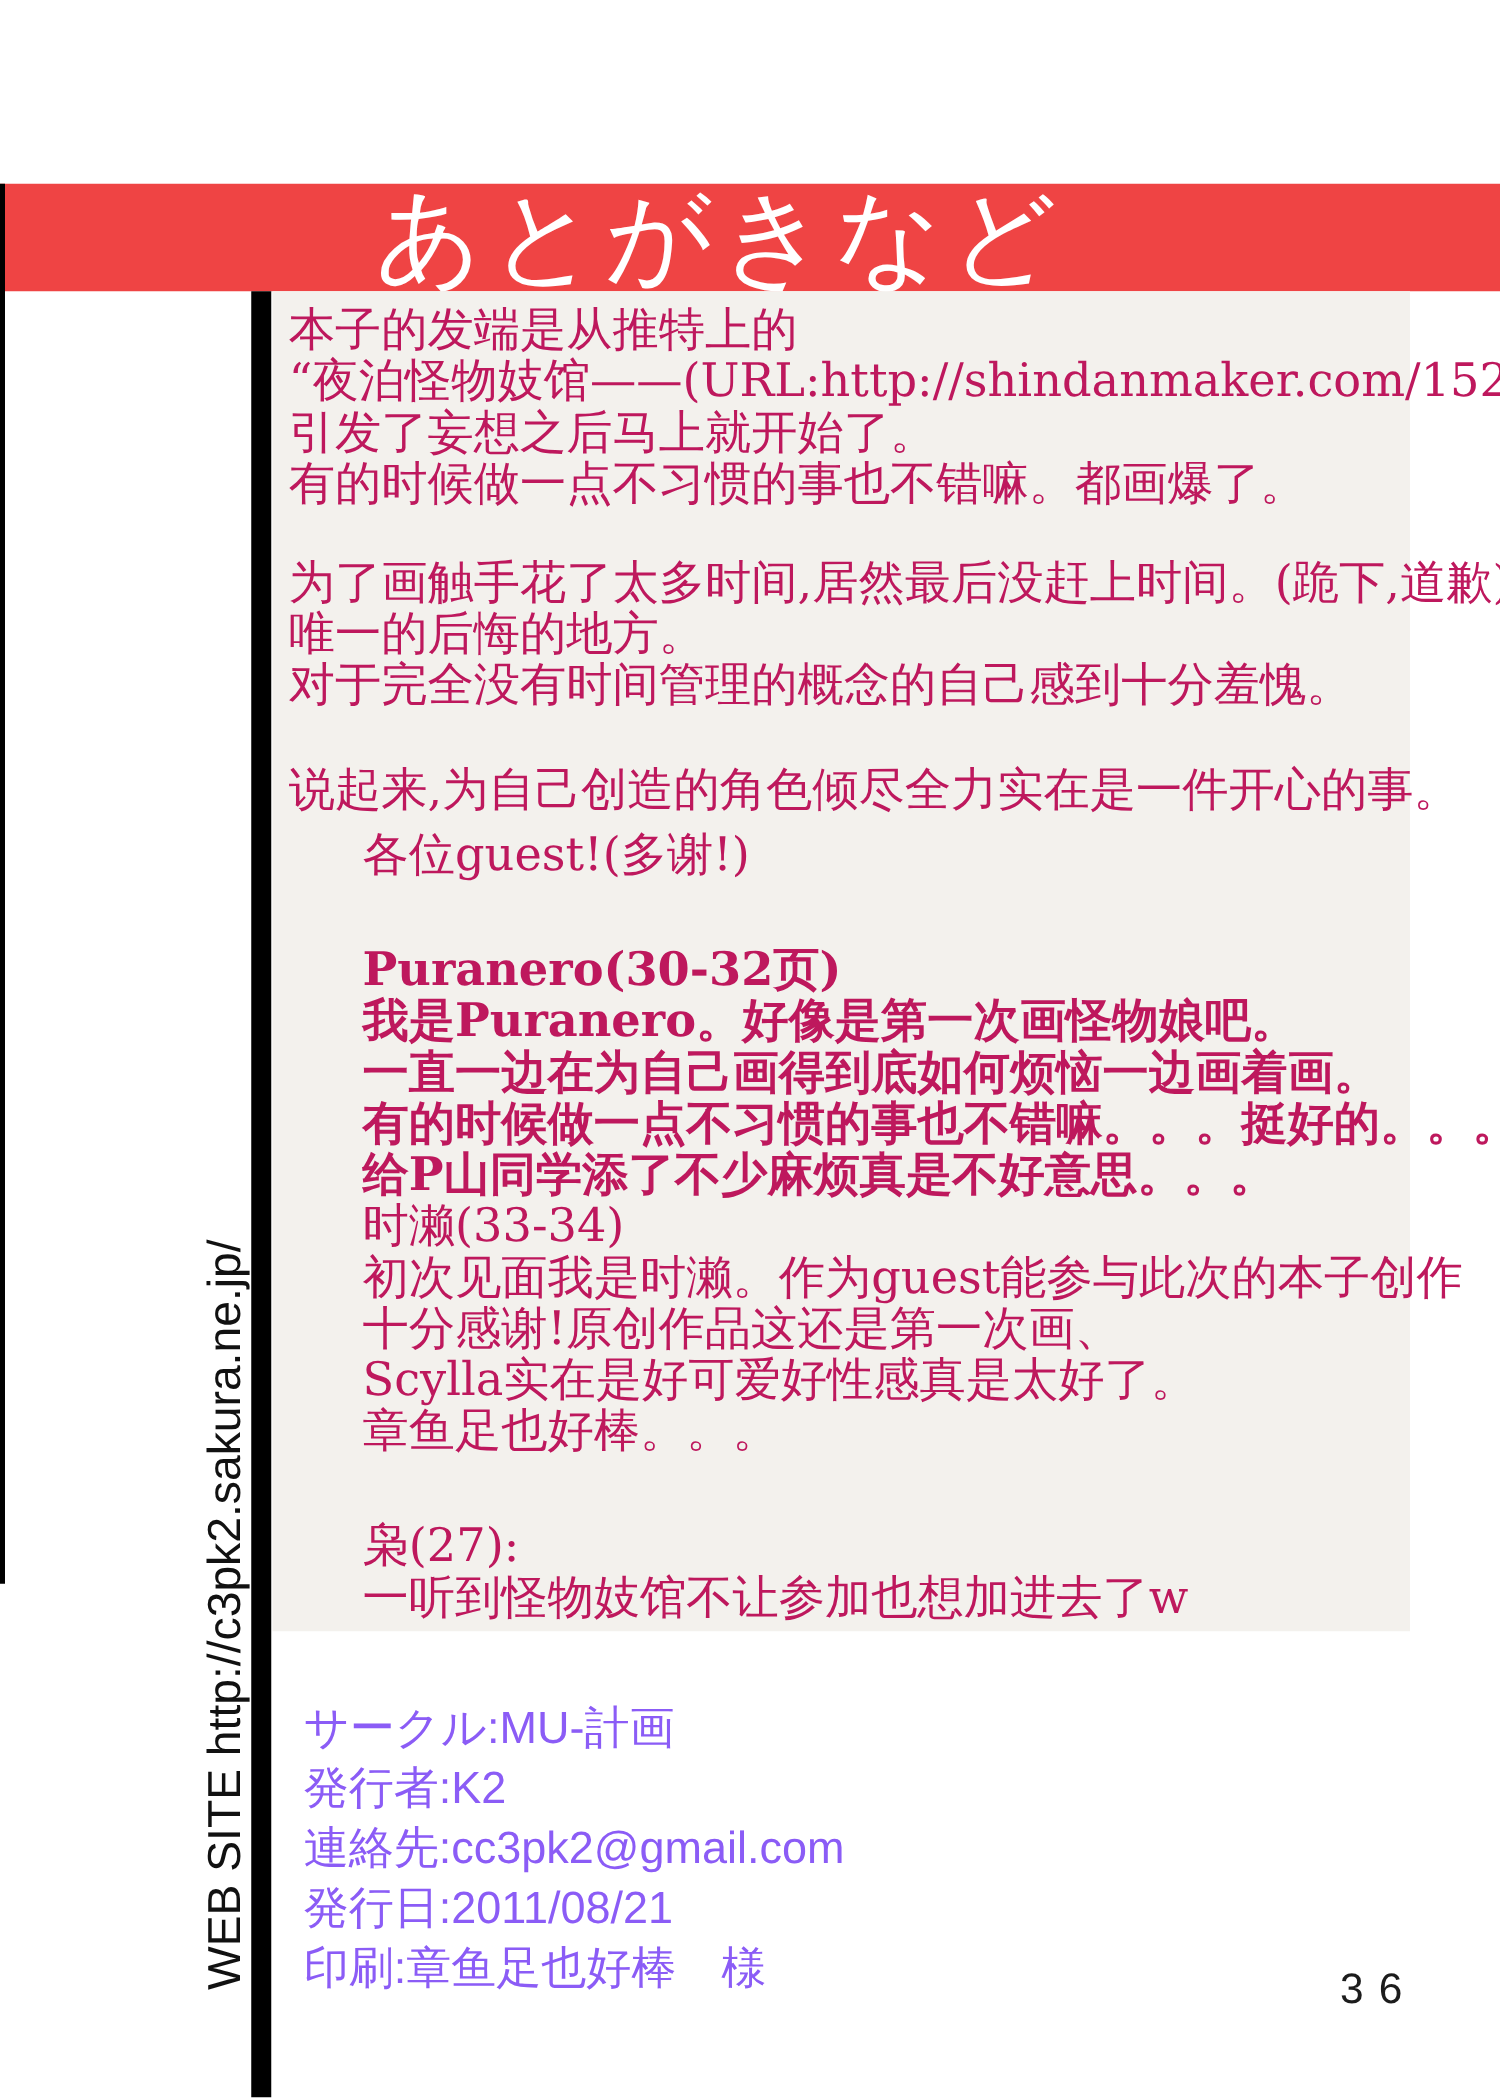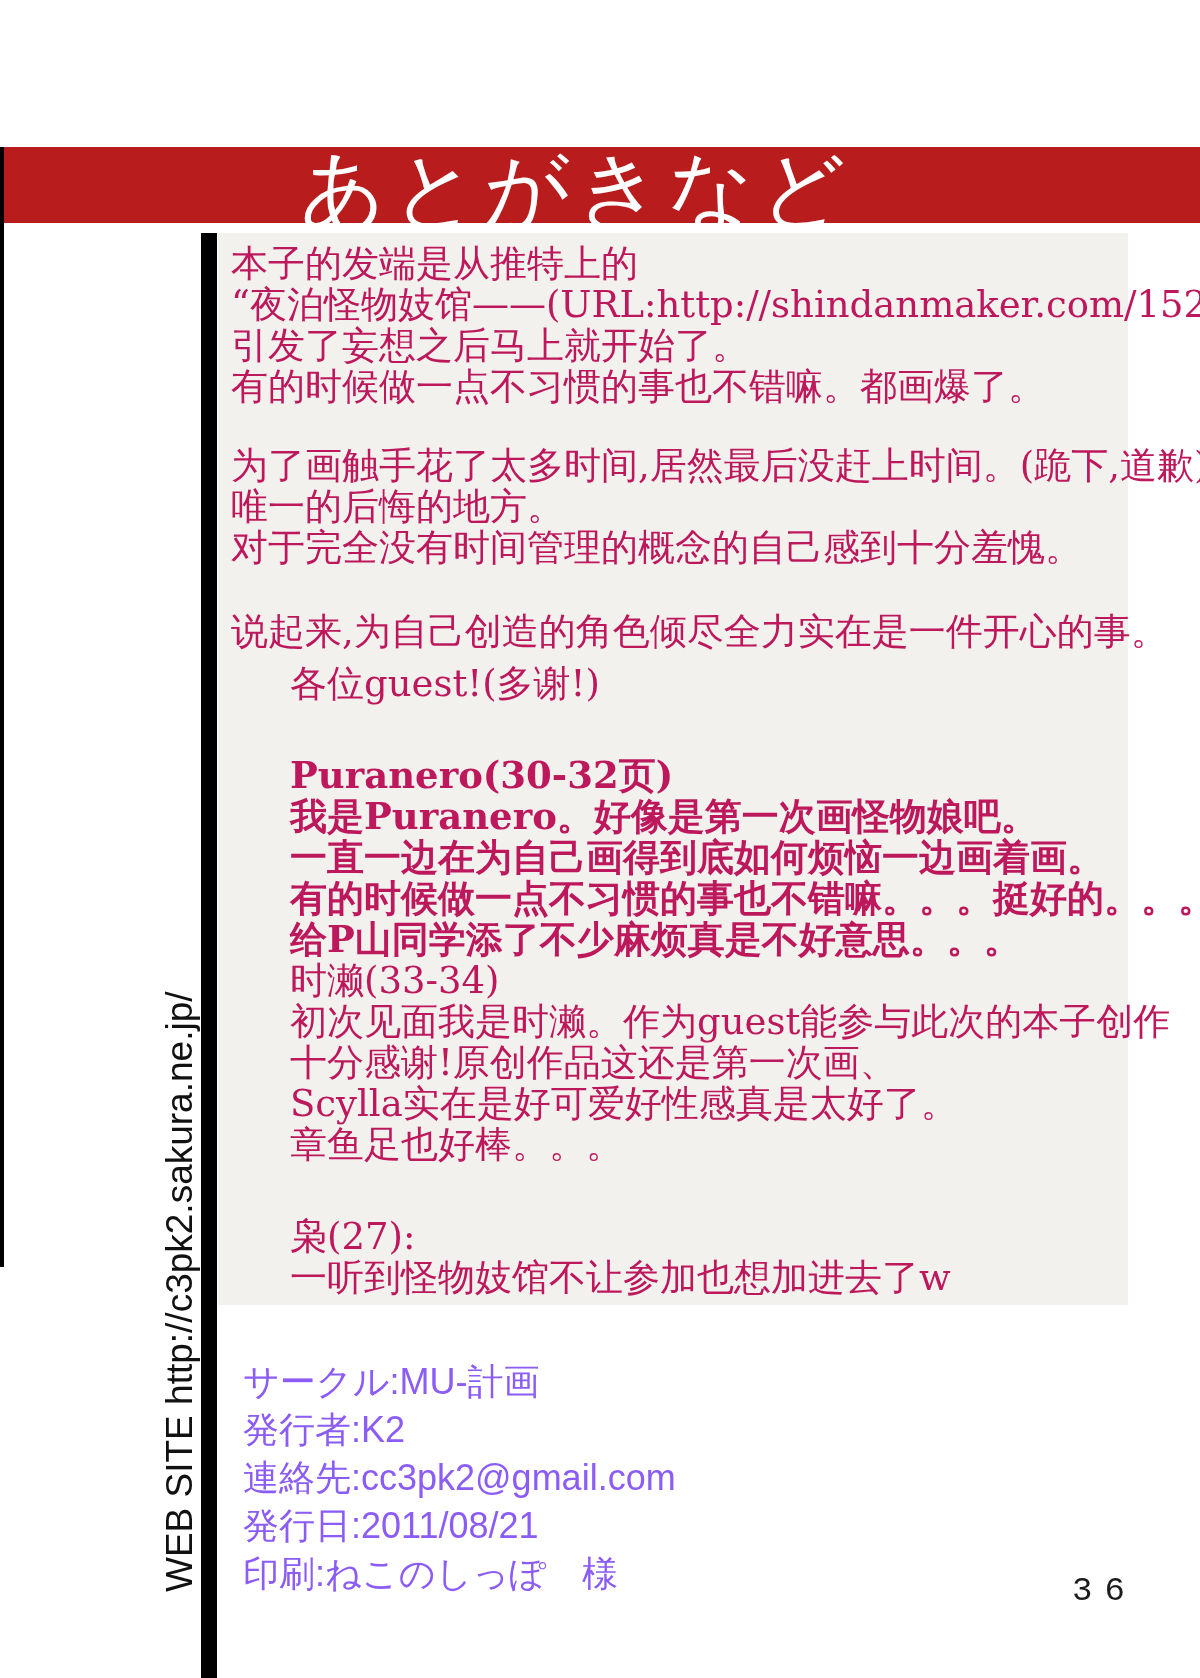--- a/index.html
+++ b/index.html
@@ -3,22 +3,22 @@
 <meta charset="utf-8">
 <style>
   html,body{margin:0;padding:0;}
   body{
     width:1200px;height:1678px;position:relative;background:#ffffff;
     font-family:"Liberation Sans",sans-serif;overflow:hidden;
   }
   .page{position:absolute;inset:0;}
   
   .header-bar{
-    position:absolute;left:0;top:147px;width:1200px;height:76px;
-    background:#b91c1c;
+    position:absolute;left:0;top:147px;width:1200px;height:86px;
+    background:#ef4444;
   }
   .title{
     position:absolute;left:300px;top:-2px;height:86px;
     color:#ffffff;font-size:84px;line-height:88px;font-weight:400;
     letter-spacing:6px;white-space:nowrap;
     font-family:"Liberation Sans","DejaVu Sans",sans-serif;
   }
   
   .left-edge{
     position:absolute;left:0;top:147px;width:4px;height:1120px;background:#000000;
@@ -56,21 +56,21 @@
   
   .credits{
     position:absolute;left:243px;top:1358px;
     font-family:"Liberation Sans","DejaVu Sans",sans-serif;
     font-size:36px;line-height:48px;color:#8b5cf6;
   }
   .credit-line{white-space:nowrap;}
   
   .page-number{
     position:absolute;left:1072px;top:1572px;
-    font-family:Liberation Mono, monospace;
+    font-family:Liberation Sans, sans-serif;
     font-size:34px;letter-spacing:12px;color:#1c1c1c;white-space:nowrap;
   }
 </style>
 </head>
 <body>
 
 <div class="page">
 
   <div class="header-bar">
     <div class="title">あとがきなど</div>
@@ -120,18 +120,18 @@
       </div>
     </div>
 
   <div class="web-site">WEB  SITE http://c3pk2.sakura.ne.jp/</div>
 
   <div class="credits" id="credits">
       <div class="credit-line">サークル:MU-計画</div>
       <div class="credit-line">発行者:K2</div>
       <div class="credit-line">連絡先:cc3pk2@gmail.com</div>
       <div class="credit-line">発行日:2011/08/21</div>
-      <div class="credit-line">印刷:ねこのしっぽ　様</div>
+      <div class="credit-line">印刷:章鱼足也好棒　様</div>
     </div>
 
   <div class="page-number">36</div>
 
 </div>
 
 </body></html>

